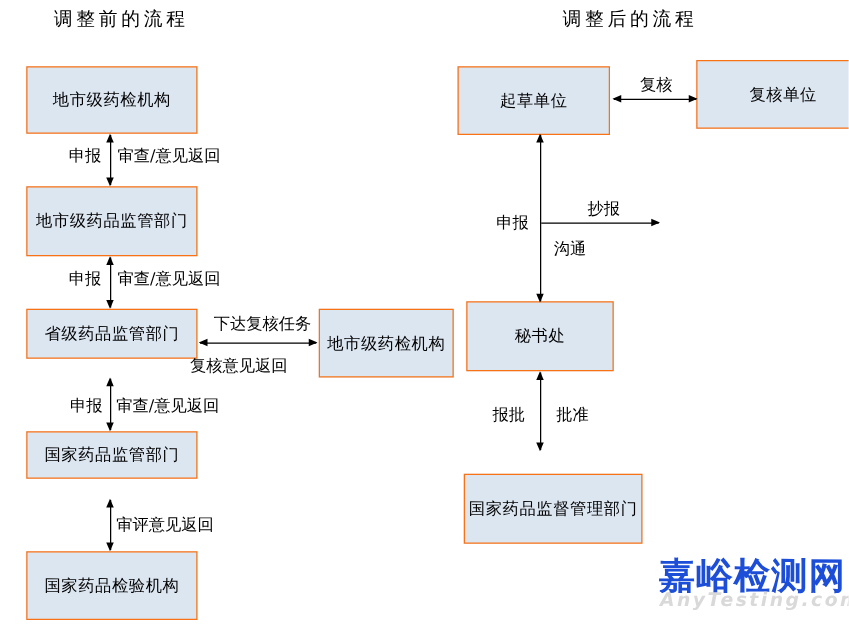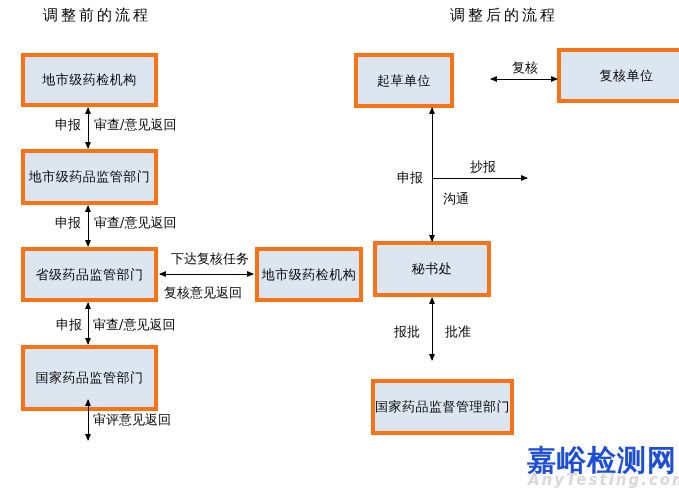--- a/index.html
+++ b/index.html
@@ -3,21 +3,21 @@
 <meta charset="utf-8">
 <style>
   html,body{margin:0;padding:0;background:#ffffff;}
   .canvas{
     position:relative;width:679px;height:502px;background:#ffffff;
     font-family:"DejaVu Serif","Liberation Serif",serif;color:#000;
     overflow:hidden;
   }
   .title{position:absolute;font-size:15px;letter-spacing:3px;white-space:nowrap;}
   .box{
-    position:absolute;background:#dce6f1;border:4px solid #f97316;
+    position:absolute;background:#dce6f1;border:1px solid #f97316;
     display:flex;align-items:center;justify-content:center;
     font-size:13px;letter-spacing:0.5px;text-align:center;white-space:nowrap;
     box-sizing:border-box;
   }
   .lbl{position:absolute;font-size:13px;white-space:nowrap;}
   .vline{position:absolute;width:1px;background:#000;}
   .hline{position:absolute;height:1px;background:#000;}
   .ah{position:absolute;width:0;height:0;}
   .ah.up{left:-3px;top:-1px;border-left:3px solid transparent;border-right:3px solid transparent;border-bottom:7px solid #000;}
   .ah.down{left:-3px;bottom:-1px;border-left:3px solid transparent;border-right:3px solid transparent;border-top:7px solid #000;}
@@ -35,23 +35,24 @@
 </head>
 <body>
 
 <div class="canvas">
 
   <div class="title" style="left:43px;top:6px;">调整前的流程</div>
   <div class="title" style="left:450px;top:6px;">调整后的流程</div>
 
   <div class="box" style="left:21px;top:53px;width:137px;height:54px;">地市级药检机构</div>
   <div class="box" style="left:21px;top:149px;width:137px;height:56px;">地市级药品监管部门</div>
-  <div class="box" style="left:21px;top:247px;width:137px;height:55px;">省级药品监管部门</div>
+  <div class="box" style="left:21px;top:247px;width:137px;height:40px;">省级药品监管部门</div>
   <div class="box" style="left:255px;top:247px;width:108px;height:55px;">地市级药检机构</div>
-  <div class="box" style="left:21px;top:345px;width:137px;height:66px;">国家药品监管部门</div>
+  <div class="box" style="left:21px;top:345px;width:137px;height:38px;">国家药品监管部门</div>
+  <div class="box" style="left:21px;top:441px;width:137px;height:55px;">国家药品检验机构</div>
 
   <div class="vline" style="left:88px;top:108px;height:40px;">
       <span class="ah up"></span>
       <span class="ah down"></span>
     </div>
   <div class="vline" style="left:88px;top:206px;height:40px;">
       <span class="ah up"></span>
       <span class="ah down"></span>
     </div>
   <div class="vline" style="left:88px;top:303px;height:41px;">
@@ -65,26 +66,26 @@
   <div class="hline" style="left:160px;top:274px;width:93px;">
       <span class="ah left"></span>
       <span class="ah right"></span>
     </div>
 
   <div class="lbl" style="left:55px;top:116px;">申报</div>
   <div class="lbl" style="left:94px;top:116px;">审查/意见返回</div>
   <div class="lbl" style="left:55px;top:214px;">申报</div>
   <div class="lbl" style="left:94px;top:214px;">审查/意见返回</div>
   <div class="lbl" style="left:171px;top:250px;">下达复核任务</div>
-  <div class="lbl" style="left:164px;top:284px;">复核意见返回</div>
+  <div class="lbl" style="left:152px;top:284px;">复核意见返回</div>
   <div class="lbl" style="left:56px;top:316px;">申报</div>
   <div class="lbl" style="left:93px;top:316px;">审查/意见返回</div>
   <div class="lbl" style="left:93px;top:411px;">审评意见返回</div>
 
-  <div class="box" style="left:354px;top:53px;width:100px;height:55px;">起草单位</div>
+  <div class="box" style="left:366px;top:53px;width:122px;height:55px;">起草单位</div>
   <div class="box" style="left:557px;top:48px;width:139px;height:55px;">复核单位</div>
   <div class="box" style="left:373px;top:241px;width:118px;height:56px;">秘书处</div>
   <div class="box" style="left:371px;top:361px;width:143px;height:56px;margin-top:18px;">国家药品监督管理部门</div>
 
   <div class="hline" style="left:491px;top:79px;width:66px;">
       <span class="ah left"></span>
       <span class="ah right"></span>
     </div>
   <div class="vline" style="left:432px;top:108px;height:133px;">
       <span class="ah up"></span>

